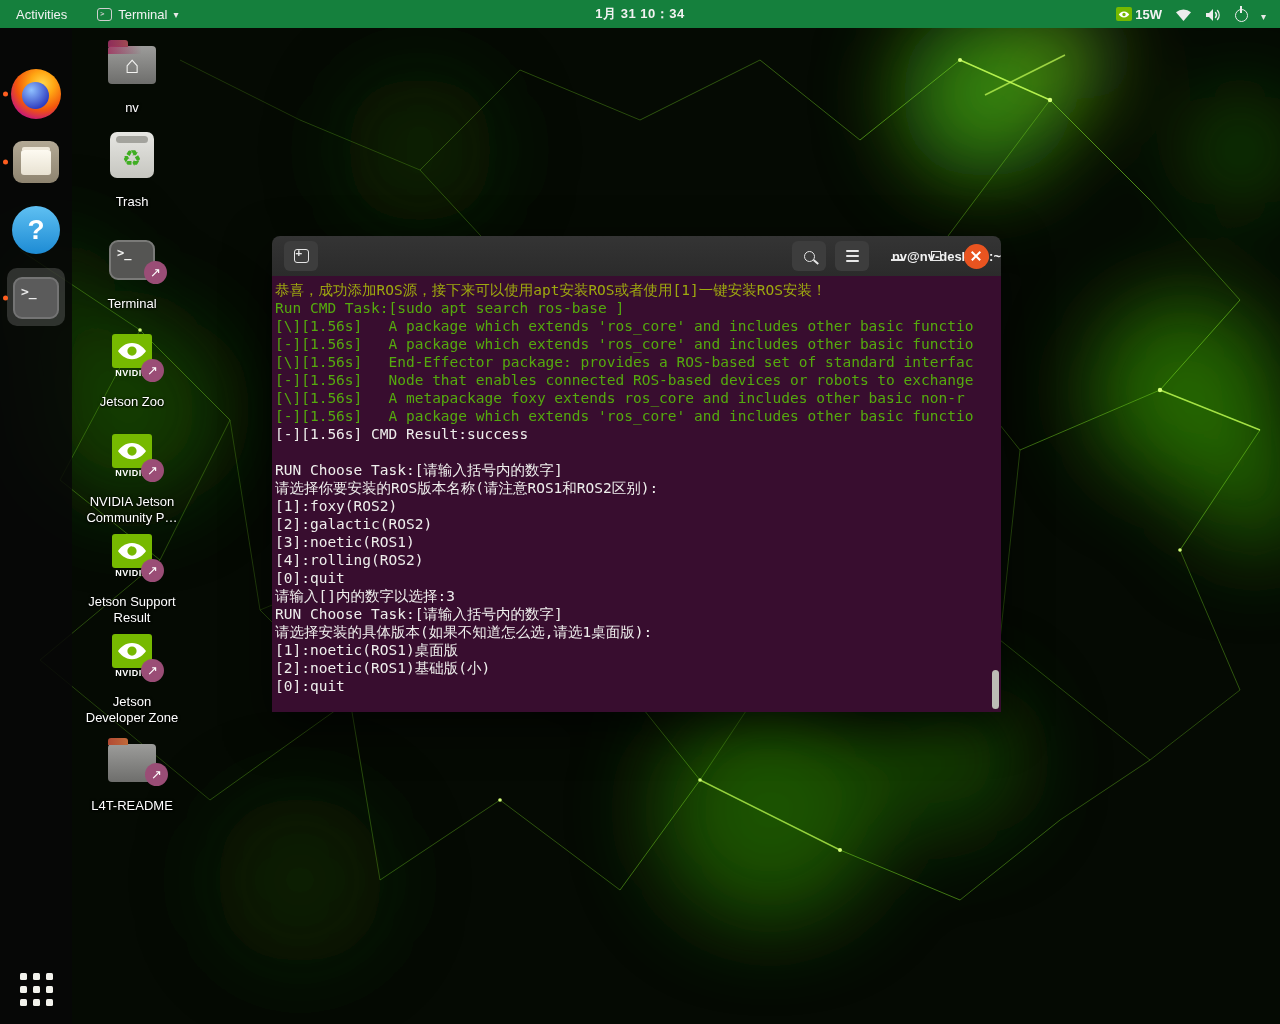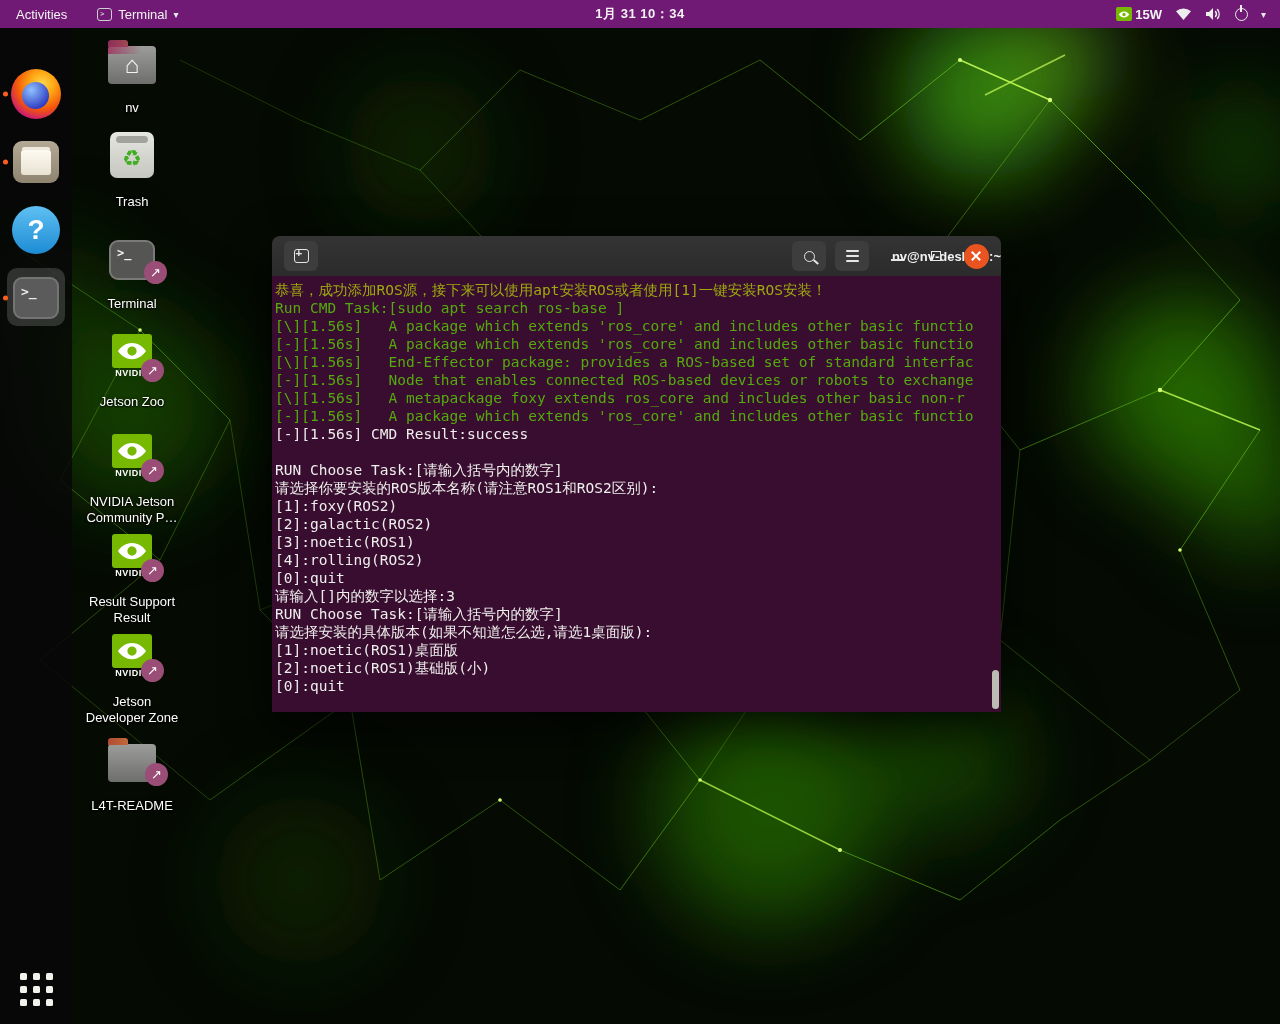--- a/index.html
+++ b/index.html
@@ -10,30 +10,30 @@
   *{margin:0;padding:0;box-sizing:border-box;}
   html,body{width:1280px;height:1024px;overflow:hidden;background:#000;
     font-family:"Liberation Sans","DejaVu Sans",sans-serif;}
   #stage{position:relative;width:1280px;height:1024px;overflow:hidden;}
 
   
   #wallpaper{position:absolute;inset:0;background:#050a03;}
   #wallpaper svg{position:absolute;inset:0;}
 
   
-  #topbar{position:absolute;left:0;top:0;width:1280px;height:28px;background:#701a75;
+  #topbar{position:absolute;left:0;top:0;width:1280px;height:28px;background:#15803d;
     color:#f2f2f2;font-size:13px;display:flex;align-items:center;z-index:40;}
   .tb-left{display:flex;align-items:center;gap:26px;padding-left:12px;}
   .tb-activities{padding:2px 4px;}
   .tb-appmenu{display:flex;align-items:center;gap:6px;}
   .mini-term{width:15px;height:13px;border:1px solid #cfcfcf;border-radius:3px;
     font:700 7px/11px "DejaVu Sans Mono",monospace;color:#cfcfcf;text-align:left;padding-left:2px;}
   .caret{font-size:10px;color:#e8e8e8;}
   .tb-clock{position:absolute;left:0;right:0;text-align:center;font-weight:700;letter-spacing:.5px;}
-  .tb-right{margin-left:auto;display:flex;align-items:center;gap:13px;padding-right:14px;z-index:2;}
+  .tb-right{margin-left:auto;display:flex;align-items:flex-end;gap:13px;padding-right:14px;z-index:2;}
   .nv-tray{display:flex;align-items:center;gap:3px;font-weight:700;}
   .nv-tray .chip{width:16px;height:14px;background:var(--nvidia-green);border-radius:2px;
     display:flex;align-items:center;justify-content:center;}
   .nv-tray .chip svg{width:12px;height:9px;}
   .tray-ic svg{display:block;}
   .pwr{width:13px;height:13px;border:1.6px solid #ededed;border-radius:50%;position:relative;}
   .pwr::after{content:"";position:absolute;left:4.4px;top:-4px;width:1.8px;height:7px;background:#ededed;}
 
   
   #dock{position:absolute;left:0;top:28px;width:72px;height:996px;background:rgba(7,7,7,.84);z-index:30;}
@@ -356,21 +356,21 @@
               <path d="M12 1.5C6.5 1.5 2.8 5 .8 8c2 3 5.7 6.5 11.2 6.5S21.2 11 23.2 8c-2-3-5.7-6.5-11.2-6.5zm0 10.2A3.7 3.7 0 1 1 12 4.3a3.7 3.7 0 0 1 0 7.4z" fill="#fff"></path>
             </svg>
           </div>
       <div class="nv-word">NVIDIA</div>
         </div>
       <span class="badge">
           <span>↗</span>
         </span>
       </div>
     <div class="lbl">
-        <div>Result Support</div>
+        <div>Jetson Support</div>
       <div>Result</div>
       </div>
   </div>
 
   <div class="dicon" style="top:628px">
     <div class="art">
         <div class="nvic">
       <div class="nv-sq">
             <svg viewBox="0 0 24 16">
               <path d="M12 1.5C6.5 1.5 2.8 5 .8 8c2 3 5.7 6.5 11.2 6.5S21.2 11 23.2 8c-2-3-5.7-6.5-11.2-6.5zm0 10.2A3.7 3.7 0 1 1 12 4.3a3.7 3.7 0 0 1 0 7.4z" fill="#fff"></path>

